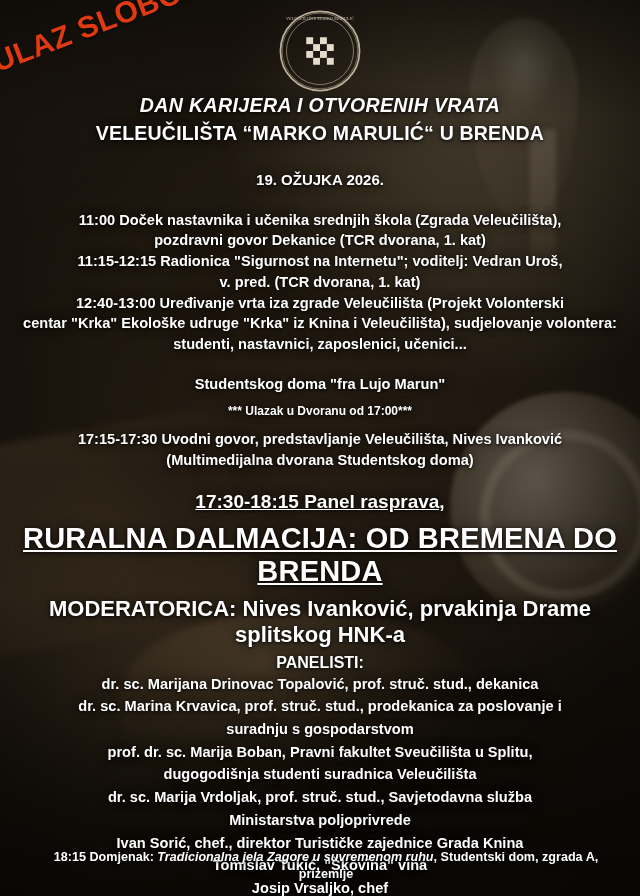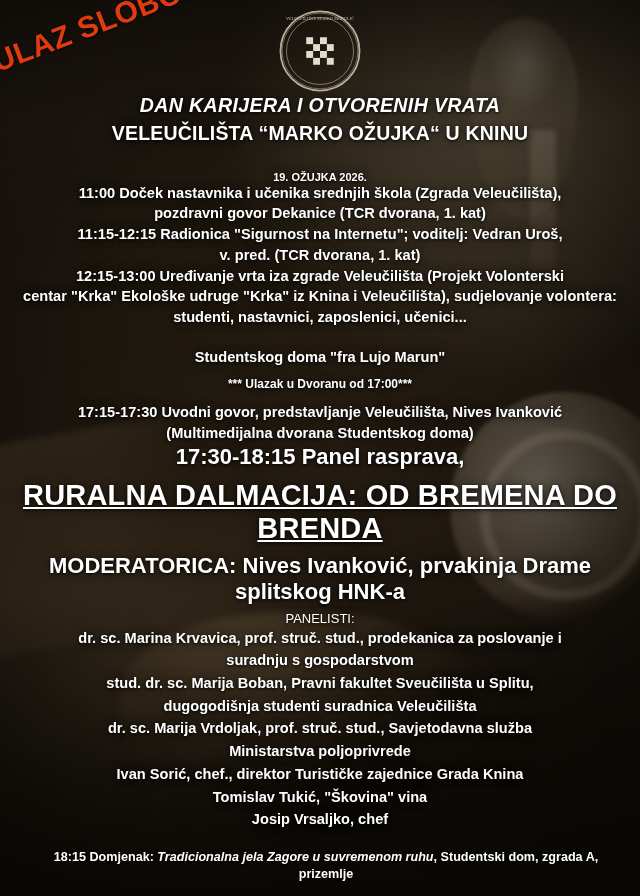--- a/index.html
+++ b/index.html
@@ -156,59 +156,61 @@
   }
   .title-2 {
     font-size: 19.5px;
     font-weight: 700;
     letter-spacing: 0.2px;
     line-height: 1.35;
     margin-top: 2px;
   }
   .date {
     margin-top: 24px;
-    font-size: 11px;
-    font-weight: 700;
-  }
-
-  .schedule { }
+    font-size: 15px;
+    font-weight: 700;
+  }
+
+  .schedule { margin-top: 22px; }
   .sched-line {
     font-size: 14.6px;
     font-weight: 700;
     line-height: 1.42;
   }
   .gap-sm { height: 9px; }
   .gap-md { height: 19px; }
 
   .stars {
     font-size: 12px;
     font-weight: 700;
     line-height: 1.4;
   }
 
   .panel-head {
-    font-size: 22px;
-    font-weight: 700;
+    margin-top: 20px;
+    font-size: 19px;
+    font-weight: 700;
+    text-decoration: underline;
   }
   .panel-title {
     margin-top: 9px;
     font-size: 29px;
     font-weight: 700;
     text-decoration: underline;
     letter-spacing: 0.2px;
   }
   .moderator {
     margin-top: 8px;
     font-size: 22px;
     font-weight: 700;
   }
   .panelists-label {
     margin-top: 6px;
-    font-size: 13px;
-    font-weight: 400;
+    font-size: 16px;
+    font-weight: 700;
   }
   .panelist {
     font-size: 14.6px;
     font-weight: 700;
     line-height: 1.42;
     margin-top: 2px;
   }
 
   .footer {
     position: absolute;
@@ -265,31 +267,31 @@
         <path d="M50 6 a44 44 0 0 1 0 88 a44 44 0 0 1 0 -88"></path>
       </g>
       <text x="50" y="14" font-size="5" fill="#e3d8c2" text-anchor="middle" font-family="Liberation Serif, serif" opacity="0.8">VELEUČILIŠTE MARKO MARULIĆ</text>
     </svg>
   </div>
 
   <div class="content">
 
     <div class="title-block">
       <div class="title-1">DAN KARIJERA I OTVORENIH VRATA</div>
-      <div class="title-2">VELEUČILIŠTA “MARKO OŽUJKA“ U KNINU</div>
+      <div class="title-2">VELEUČILIŠTA “MARKO MARULIĆ“ U BRENDA</div>
     </div>
 
     <div class="date">19. OŽUJKA 2026.</div>
 
     <div class="schedule">
       <div class="sched-line">11:00 Doček nastavnika i učenika srednjih škola (Zgrada Veleučilišta),</div>
       <div class="sched-line">pozdravni govor Dekanice (TCR dvorana, 1. kat)</div>
       <div class="sched-line">11:15-12:15 Radionica "Sigurnost na Internetu"; voditelj: Vedran Uroš,</div>
       <div class="sched-line">v. pred. (TCR dvorana, 1. kat)</div>
-      <div class="sched-line">12:15-13:00 Uređivanje vrta iza zgrade Veleučilišta (Projekt Volonterski</div>
+      <div class="sched-line">12:40-13:00 Uređivanje vrta iza zgrade Veleučilišta (Projekt Volonterski</div>
       <div class="sched-line">centar "Krka" Ekološke udruge "Krka" iz Knina i Veleučilišta), sudjelovanje volontera:</div>
       <div class="sched-line">studenti, nastavnici, zaposlenici, učenici...</div>
     </div>
 
     <div class="gap-md"></div>
 
     <div>
       <div class="sched-line">Studentskog doma "fra Lujo Marun"</div>
     </div>
 
@@ -303,23 +305,24 @@
       <div class="sched-line">17:15-17:30 Uvodni govor, predstavljanje Veleučilišta, Nives Ivanković</div>
       <div class="sched-line">(Multimedijalna dvorana Studentskog doma)</div>
     </div>
 
     <div class="panel-head">17:30-18:15 Panel rasprava,</div>
     <div class="panel-title">RURALNA DALMACIJA: OD BREMENA DO BRENDA</div>
     <div class="moderator">MODERATORICA: Nives Ivanković, prvakinja Drame splitskog HNK-a</div>
     <div class="panelists-label">PANELISTI:</div>
 
     <div>
+      <div class="panelist">dr. sc. Marijana Drinovac Topalović, prof. struč. stud., dekanica</div>
       <div class="panelist">dr. sc. Marina Krvavica, prof. struč. stud., prodekanica za poslovanje i</div>
       <div class="panelist">suradnju s gospodarstvom</div>
-      <div class="panelist">stud. dr. sc. Marija Boban, Pravni fakultet Sveučilišta u Splitu,</div>
+      <div class="panelist">prof. dr. sc. Marija Boban, Pravni fakultet Sveučilišta u Splitu,</div>
       <div class="panelist">dugogodišnja studenti suradnica Veleučilišta</div>
       <div class="panelist">dr. sc. Marija Vrdoljak, prof. struč. stud., Savjetodavna služba</div>
       <div class="panelist">Ministarstva poljoprivrede</div>
       <div class="panelist">Ivan Sorić, chef., direktor Turističke zajednice Grada Knina</div>
       <div class="panelist">Tomislav Tukić, "Škovina" vina</div>
       <div class="panelist">Josip Vrsaljko, chef</div>
     </div>
 
   </div>
 

